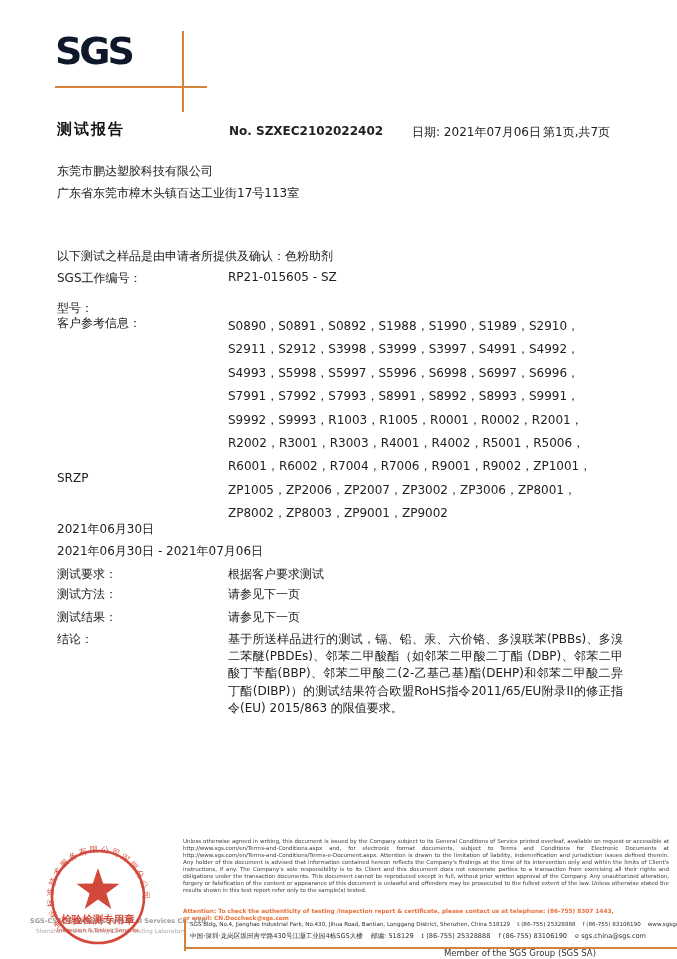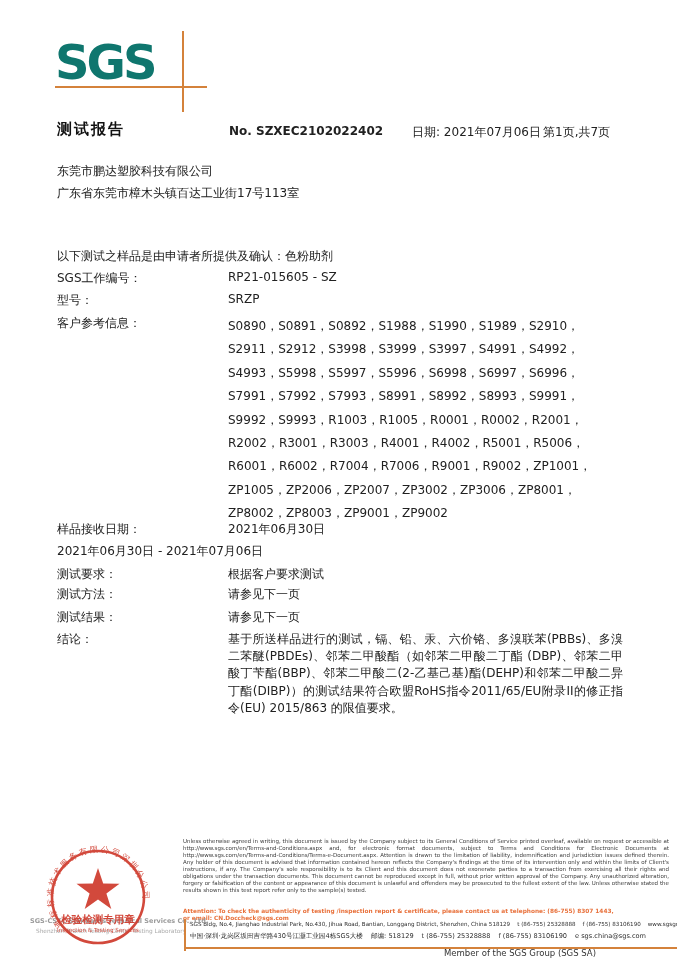--- a/index.html
+++ b/index.html
@@ -3,21 +3,21 @@
 <meta charset="utf-8">
 <style>
   html,body{margin:0;padding:0;background:#e9e9e9;}
   .page{
     position:relative;width:677px;height:959px;background:#ffffff;
     font-family:"DejaVu Sans","Liberation Sans",sans-serif;color:#212121;
     overflow:hidden;margin:0 auto;
   }
   .abs{position:absolute;}
   
-  .logo-text{left:55px;top:38px;font-size:48px;font-weight:bold;color:#0f766e;
+  .logo-text{left:55px;top:32px;font-size:38px;font-weight:bold;color:#0f172a;
     letter-spacing:-3px;line-height:1;}
   .logo-hline{left:55px;top:86px;width:152px;height:2px;background:#d4823b;}
   .logo-vline{left:182px;top:31px;width:2px;height:81px;background:#d4823b;}
   
   .hdr-title{left:57px;top:120px;font-size:15px;font-weight:bold;letter-spacing:2px;color:#111;}
   .hdr-no{left:229px;top:124px;font-size:12px;font-weight:bold;}
   .hdr-date{left:412px;top:124px;font-size:12px;text-align:center;}
   .hdr-page{left:543px;top:124px;font-size:12px;}
   
   .app-name{left:57px;top:163px;font-size:12px;}
@@ -63,42 +63,41 @@
   <div class="abs app-name">东莞市鹏达塑胶科技有限公司</div>
   <div class="abs app-addr">广东省东莞市樟木头镇百达工业街17号113室</div>
 
   <div class="abs sample-note">以下测试之样品是由申请者所提供及确认：色粉助剂</div>
 
   <div class="abs row" style="top:270px;">
     <span class="lbl">SGS工作编号：</span>
     <span class="val">RP21-015605 - SZ</span>
   </div>
 
-  <div class="abs row" style="top:292px;">
+  <div class="abs row" style="top:300px;flex-direction:column;">
     <span class="lbl">型号：</span>
     <span class="val">SRZP</span>
   </div>
 
   <div class="abs row" style="top:315px;">
     <span class="lbl">客户参考信息：</span>
     <span class="val ref-lines">
       <div>S0890，S0891，S0892，S1988，S1990，S1989，S2910，</div>
       <div>S2911，S2912，S3998，S3999，S3997，S4991，S4992，</div>
       <div>S4993，S5998，S5997，S5996，S6998，S6997，S6996，</div>
       <div>S7991，S7992，S7993，S8991，S8992，S8993，S9991，</div>
       <div>S9992，S9993，R1003，R1005，R0001，R0002，R2001，</div>
       <div>R2002，R3001，R3003，R4001，R4002，R5001，R5006，</div>
       <div>R6001，R6002，R7004，R7006，R9001，R9002，ZP1001，</div>
       <div>ZP1005，ZP2006，ZP2007，ZP3002，ZP3006，ZP8001，</div>
       <div>ZP8002，ZP8003，ZP9001，ZP9002</div>
     </span>
   </div>
 
   <div class="abs row" style="top:521px;">
-    <span class="lbl">样品接收日期：</span>
     <span class="val">2021年06月30日</span>
   </div>
 
   <div class="abs row" style="top:543px;">
     <span class="val">2021年06月30日 - 2021年07月06日</span>
   </div>
 
   <div class="abs row" style="top:566px;">
     <span class="lbl">测试要求：</span>
     <span class="val">根据客户要求测试</span>

